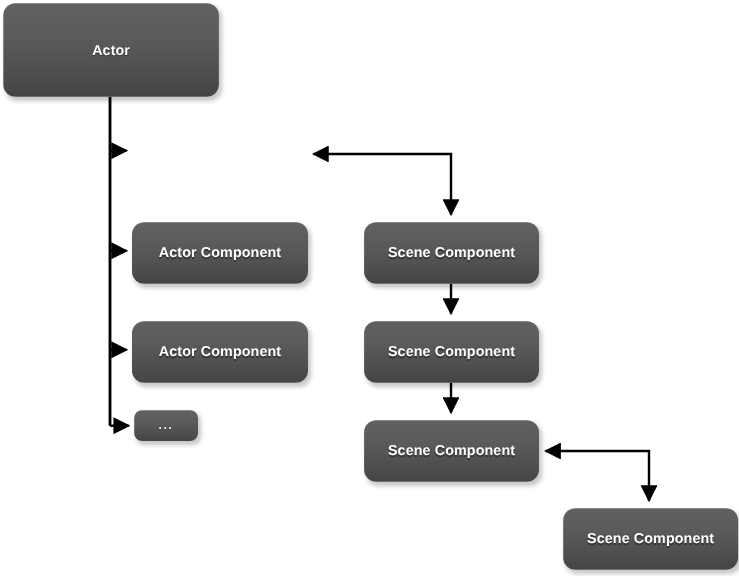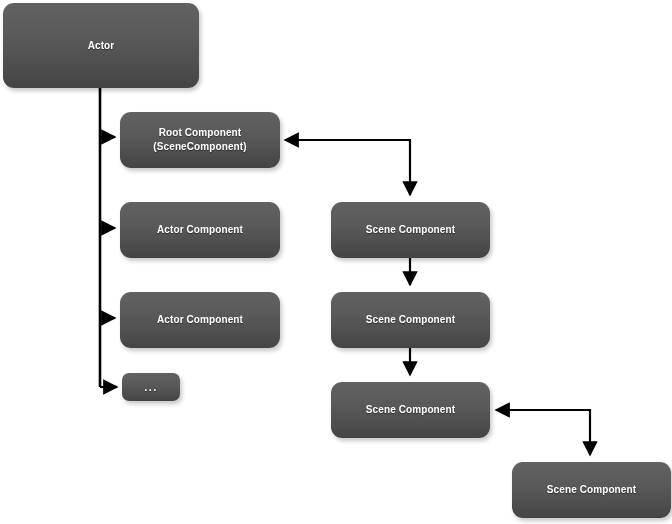--- a/index.html
+++ b/index.html
@@ -15,21 +15,21 @@
     overflow: hidden;
     font-family: "Liberation Sans", sans-serif;
   }
   .node {
     position: absolute;
     box-sizing: border-box;
     border-radius: 11px;
     background: linear-gradient(to bottom, #616161 0%, #5b5b5b 35%, #4e4e4e 75%, #444444 100%);
     color: #ffffff;
     font-weight: bold;
-    font-size: 10px;
+    font-size: 13px;
     line-height: 14px;
     letter-spacing: 0.1px;
     display: flex;
     align-items: center;
     justify-content: center;
     text-align: center;
     box-shadow: 2px 3px 4px rgba(0,0,0,0.22);
     text-shadow: 0 1px 1px rgba(0,0,0,0.45);
     white-space: pre-line;
     padding: 0 6px;
@@ -74,22 +74,20 @@
 
     <path d="M 410 258 L 410 285" stroke="#000000" stroke-width="2.2" fill="none" marker-end="url(#arrow)"></path>
 
     <path d="M 410 348 L 410 375" stroke="#000000" stroke-width="2.2" fill="none" marker-end="url(#arrow)"></path>
 
     <path d="M 496 410 L 590 410 L 590 455" stroke="#000000" stroke-width="2.2" fill="none" marker-start="url(#arrow)" marker-end="url(#arrow)"></path>
   </svg>
 
   <div class="node" style="left:3px; top:3px; width:196px; height:85px;">Actor</div>
 
-  <div class="node" style="left:120px; top:112px; width:160px; height:56px;">Root Component
-(SceneComponent)</div>
 
   <div class="node" style="left:120px; top:202px; width:160px; height:56px;">Actor Component</div>
 
   <div class="node" style="left:120px; top:292px; width:160px; height:56px;">Actor Component</div>
 
   <div class="node small" style="left:122px; top:373px; width:58px; height:28px;">...</div>
 
   <div class="node" style="left:331px; top:202px; width:159px; height:56px;">Scene Component</div>
 
   <div class="node" style="left:331px; top:292px; width:159px; height:56px;">Scene Component</div>

